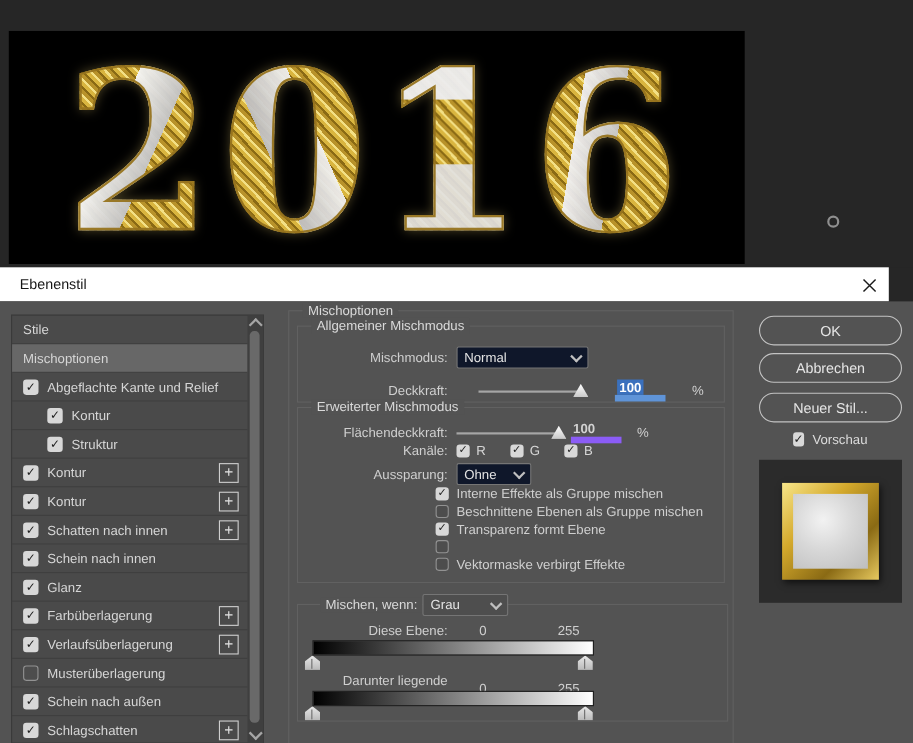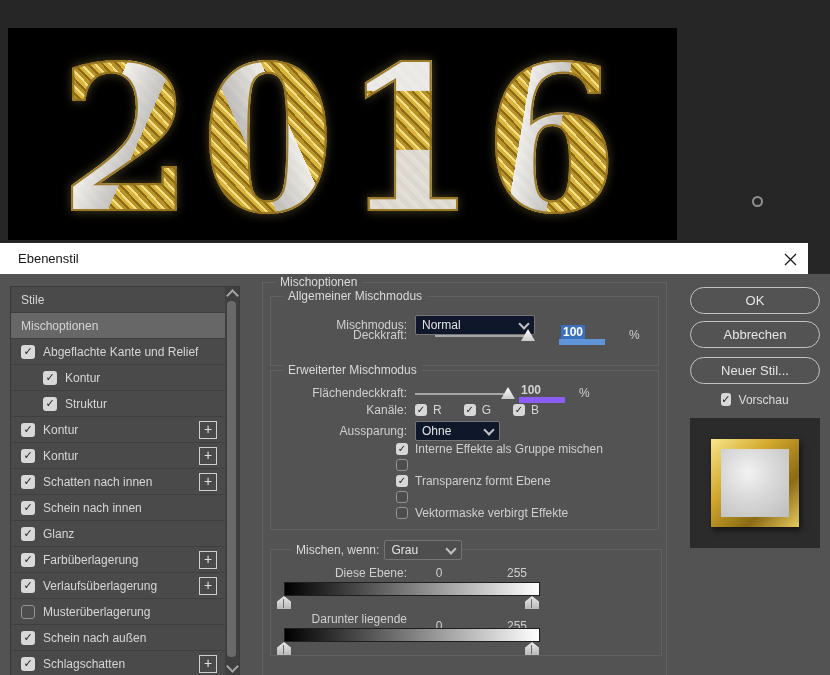--- a/index.html
+++ b/index.html
@@ -252,21 +252,21 @@
       <div class="fset g1">
         <span class="legend">Allgemeiner Mischmodus</span>
         <div class="frow" style="top:18px;">
           <span class="flabel">Mischmodus:</span>
           <span class="gap"></span>
           <span class="dd" style="width:120px;">
             <span class="dtext">Normal</span>
             <span class="dchev"></span>
           </span>
         </div>
-        <div class="frow" style="top:28px;gap:10px;">
+        <div class="frow" style="top:48px;gap:10px;">
           <span class="flabel">Deckkraft:</span>
           <span class="gap"></span>
           <span class="slider">
             <span class="track"></span>
             <span class="thumb" style="left:86px;"></span>
           </span>
           <span class="gap"></span>
           <span class="val focus"><span class="selhl">100</span></span>
           <span class="unit">%</span>
         </div>
@@ -299,32 +299,33 @@
               </span>
               <span class="chan">
                 <span class="cb small">✓</span>
                 <span class="lbl">B</span>
               </span>
             </span>
         </div>
         <div class="frow" style="top:50px;">
           <span class="flabel">Aussparung:</span>
           <span class="gap"></span>
-          <span class="dd" style="width:85px;justify-content:space-between;">
+          <span class="dd" style="width:68px;justify-content:space-between;">
             <span class="dtext">Ohne</span>
             <span class="dchev"></span>
           </span>
         </div>
         <div class="opts" id="adv-options">
             <div class="opt-row">
               <span class="cb small">✓</span>
               <span class="lbl">Interne Effekte als Gruppe mischen</span>
             </div>
             <div class="opt-row">
               <span class="cb small un"></span>
+              <span class="lbl">Beschnittene Ebenen als Gruppe mischen</span>
             </div>
             <div class="opt-row">
               <span class="cb small">✓</span>
               <span class="lbl">Transparenz formt Ebene</span>
             </div>
             <div class="opt-row">
               <span class="cb small un"></span>
             </div>
             <div class="opt-row">
               <span class="cb small un"></span>

